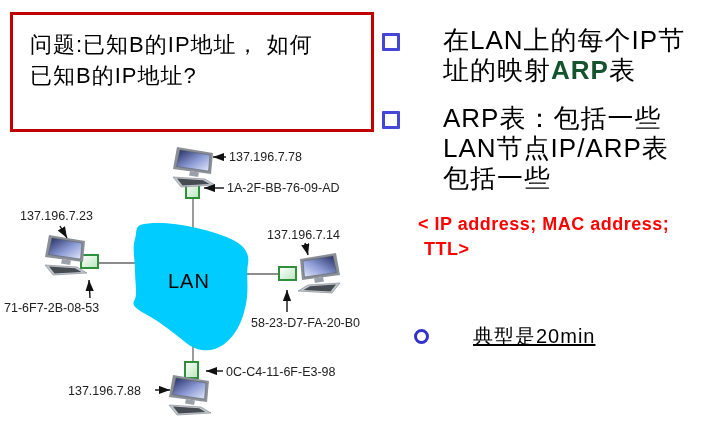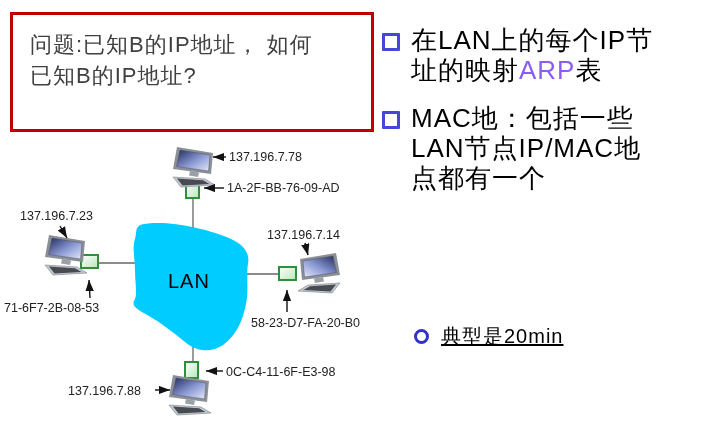--- a/index.html
+++ b/index.html
@@ -4,32 +4,32 @@
 <style>
   html,body{margin:0;padding:0;}
   body{
     width:708px;height:422px;position:relative;overflow:hidden;
     background:#ffffff;font-family:"Liberation Sans",sans-serif;
   }
   
   .title-box{
     position:absolute;left:10px;top:12px;width:341px;height:100px;
     border:3px solid #c00000;background:#ffffff;box-sizing:content-box;
-    padding:14px 0 0 17px;color:#404040;
+    padding:14px 0 0 17px;color:#000000;
     font-size:22px;line-height:31px;letter-spacing:1px;
   }
   
   .right-col{position:absolute;left:380px;top:0;width:328px;height:422px;}
-  .rc-block{position:absolute;display:flex;align-items:flex-start;}
+  .rc-block{position:absolute;display:flex;align-items:flex-start;gap:32px;}
   .sq-bullet{
     flex:0 0 auto;width:12px;height:12px;margin:8px 11px 0 2px;
     border:3px solid #4646d8;background:#fff;border-radius:1px;
   }
   .rc-text{font-size:26px;line-height:30px;color:#000;letter-spacing:1px;}
-  .hl-red{color:#8b5cf6;font-weight:normal;text-align:center;}
+  .hl-red{color:#14532d;font-weight:bold;text-align:center;}
   .red-note{
     position:absolute;left:38px;color:#ff0000;font-weight:bold;
     font-size:18px;line-height:25px;letter-spacing:0.5px;
   }
   .circ-bullet{
     flex:0 0 auto;width:9px;height:9px;margin:7px 12px 0 0;
     border:3px solid #3333cc;border-radius:50%;background:#fff;
   }
   .sub-text{font-size:20px;line-height:29px;color:#000;letter-spacing:1px;}
   
@@ -51,26 +51,30 @@
     <span class="sq-bullet"></span>
     <div class="rc-text">
       <div>在LAN上的每个IP节</div>
       <div><span>址的映射</span><span class="hl-red">ARP</span><span>表</span></div>
     </div>
   </div>
 
   <div class="rc-block" style="top:103px;">
     <span class="sq-bullet"></span>
     <div class="rc-text">
-      <div>MAC地：包括一些</div>
-      <div>LAN节点IP/MAC地</div>
-      <div>点都有一个</div>
+      <div>ARP表：包括一些</div>
+      <div>LAN节点IP/ARP表</div>
+      <div>包括一些</div>
     </div>
   </div>
 
+  <div class="red-note" style="top:212px;">
+    <div>&lt; IP address; MAC address;</div>
+    <div style="padding-left:6px;">TTL&gt;</div>
+  </div>
 
 
   <div class="rc-block" style="top:322px;left:34px;text-decoration:underline;">
     <span class="circ-bullet"></span>
     <div class="sub-text">
       <div>典型是20min</div>
     </div>
   </div>
 </div>
 

